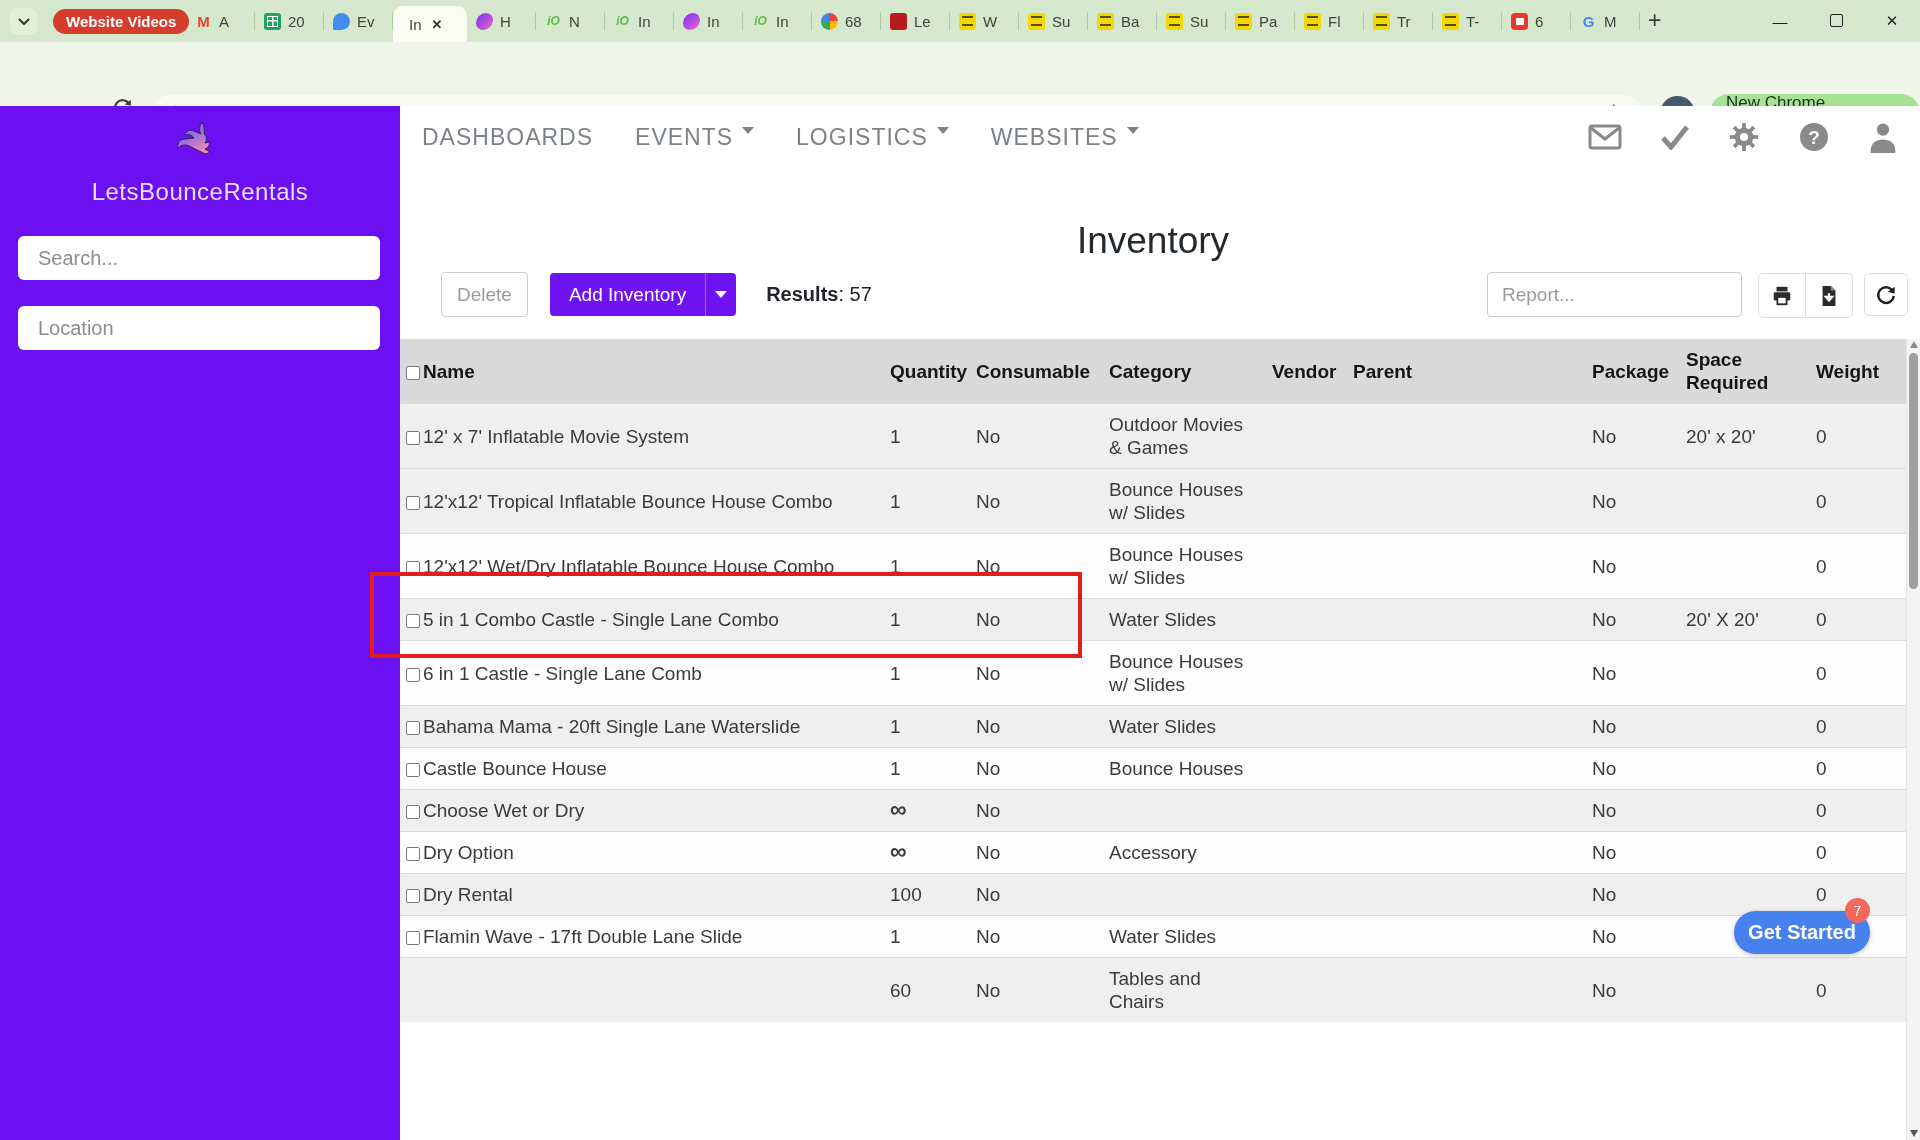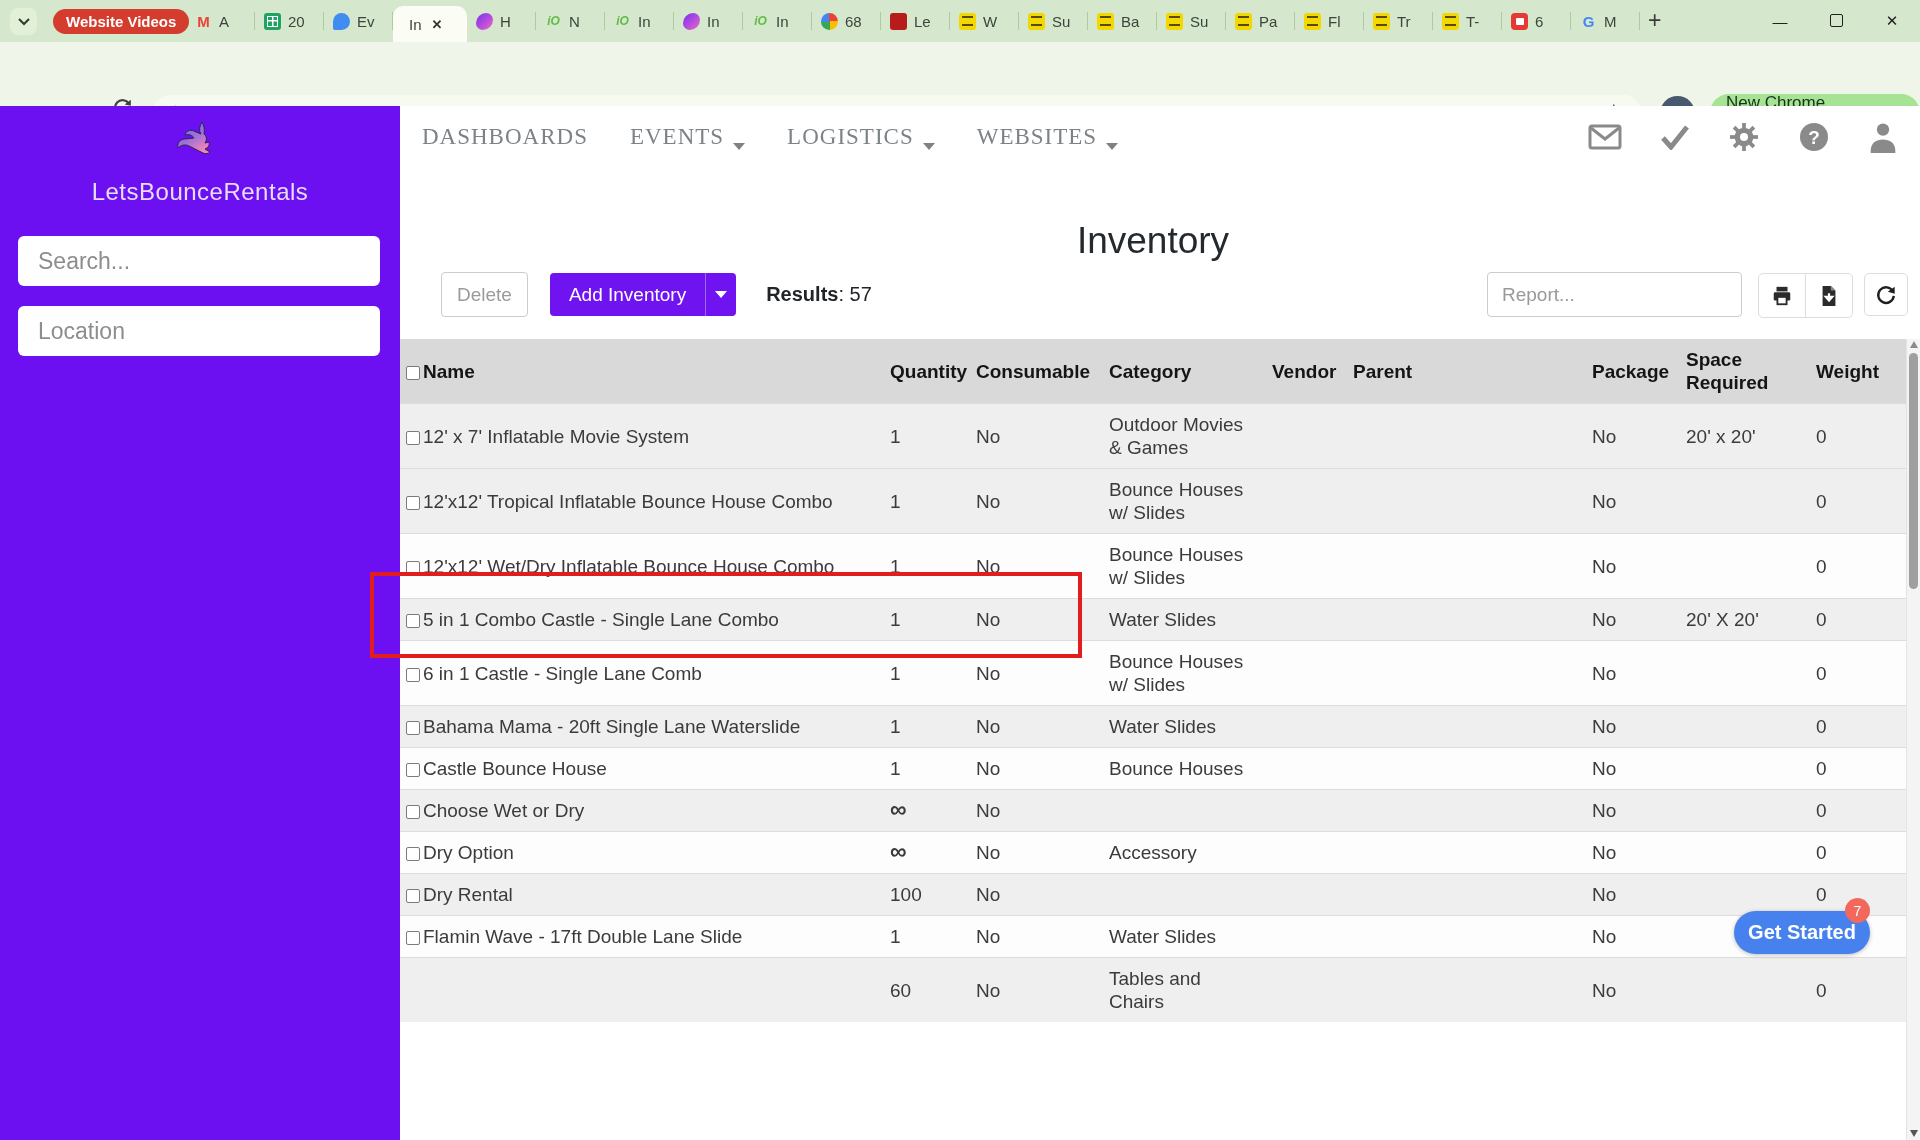--- a/index.html
+++ b/index.html
@@ -46,27 +46,27 @@
   #url-text{margin-left:16px;font-size:19px;color:#2b2b2b;}
   #bookmark-star{position:absolute;right:18px;top:4px;font-size:23px;color:#4a4a4a;}
   #avatar{position:absolute;left:1660px;top:54px;width:35px;height:35px;border-radius:50%;background:#47596f;color:#fff;font-size:18px;font-weight:bold;display:flex;align-items:center;justify-content:center;}
   #update-pill{position:absolute;left:1710px;top:52px;height:38px;border-radius:19px;background:var(--update-pill-green);display:flex;align-items:center;padding:0 16px;}
   #update-pill span{font-size:17px;color:#17321a;}
   #kebab{margin-left:14px;color:#17321a;font-weight:bold;font-size:17px;letter-spacing:0;}
   
   #sidebar{position:absolute;left:0;top:106px;width:400px;height:1034px;background:var(--sidebar-purple);}
   #brand-logo{position:absolute;left:168px;top:14px;}
   #brand-name{position:absolute;left:0;top:72px;width:400px;text-align:center;color:#e6def8;font-size:24px;letter-spacing:.5px;}
-  .side-input{position:absolute;left:18px;width:362px;height:50px;box-sizing:border-box;border:none;border-radius:6px;background:#fff;font-size:23px;color:#333;padding:0 20px;font-family:"Liberation Sans",sans-serif;}
+  .side-input{position:absolute;left:18px;width:362px;height:44px;box-sizing:border-box;border:none;border-radius:6px;background:#fff;font-size:20px;color:#333;padding:0 20px;font-family:"Liberation Sans",sans-serif;}
   .side-input::placeholder{color:#8d8d8d;opacity:1;}
   #search-input{top:130px;}
   #location-input{top:200px;}
   #navbar{position:absolute;left:400px;top:106px;width:1520px;height:62px;background:#fff;}
   #nav-items{position:absolute;left:22px;top:0;height:62px;display:flex;align-items:center;gap:42px;}
-  .nav-item{font-size:23px;color:#7d8287;letter-spacing:1px;display:flex;align-items:flex-end;font-family:Liberation Serif, serif;}
+  .nav-item{font-size:23px;color:#7d8287;letter-spacing:1px;display:flex;align-items:flex-start;}
   .caret{width:0;height:0;border-left:6px solid transparent;border-right:6px solid transparent;border-top:7px solid #7d8287;margin-left:9px;margin-top:3px;}
   #nav-icons{position:absolute;right:22px;top:0;height:62px;display:flex;align-items:center;gap:38px;}
   #nav-icons svg{display:block;}
   #page-title{position:absolute;left:400px;top:220px;width:1506px;text-align:center;font-size:37px;font-weight:300;color:#24292d;}
   #toolbar-left{position:absolute;left:441px;top:272px;display:flex;align-items:center;}
   #delete-btn{height:43px;padding:0 15px;background:#fff;border:1px solid #ccc;border-radius:4px;color:#9b9b9b;font-size:19px;display:flex;align-items:center;}
   #add-split{display:flex;margin-left:22px;height:43px;border-radius:4px;overflow:hidden;}
   #add-btn{background:var(--button-purple);color:#fff;font-size:19px;display:flex;align-items:center;padding:0 19px;}
   #add-caret-btn{background:var(--button-purple);width:30px;display:flex;align-items:center;justify-content:center;border-left:1px solid rgba(255,255,255,.35);}
   #add-caret-btn .caret{border-top-color:#fff;margin:0;}

